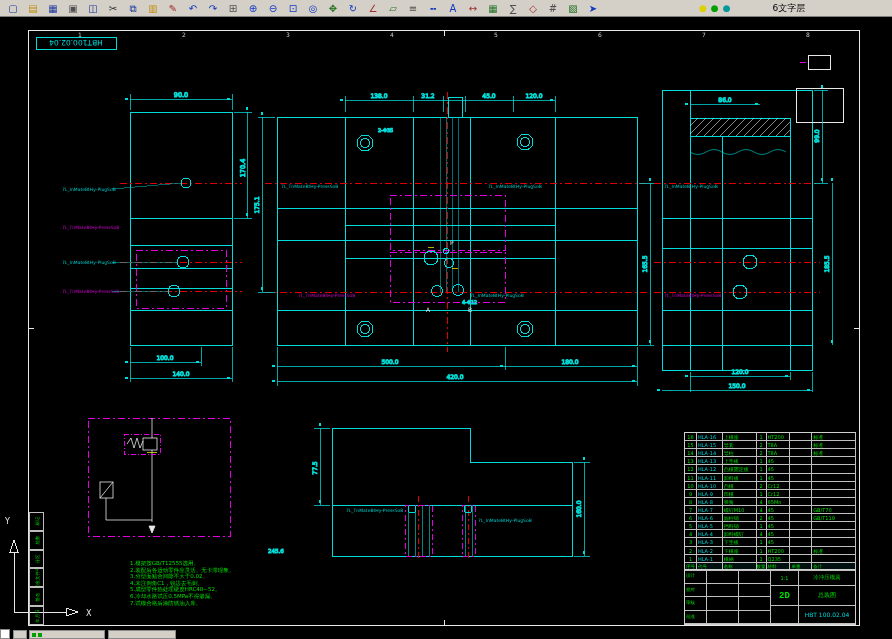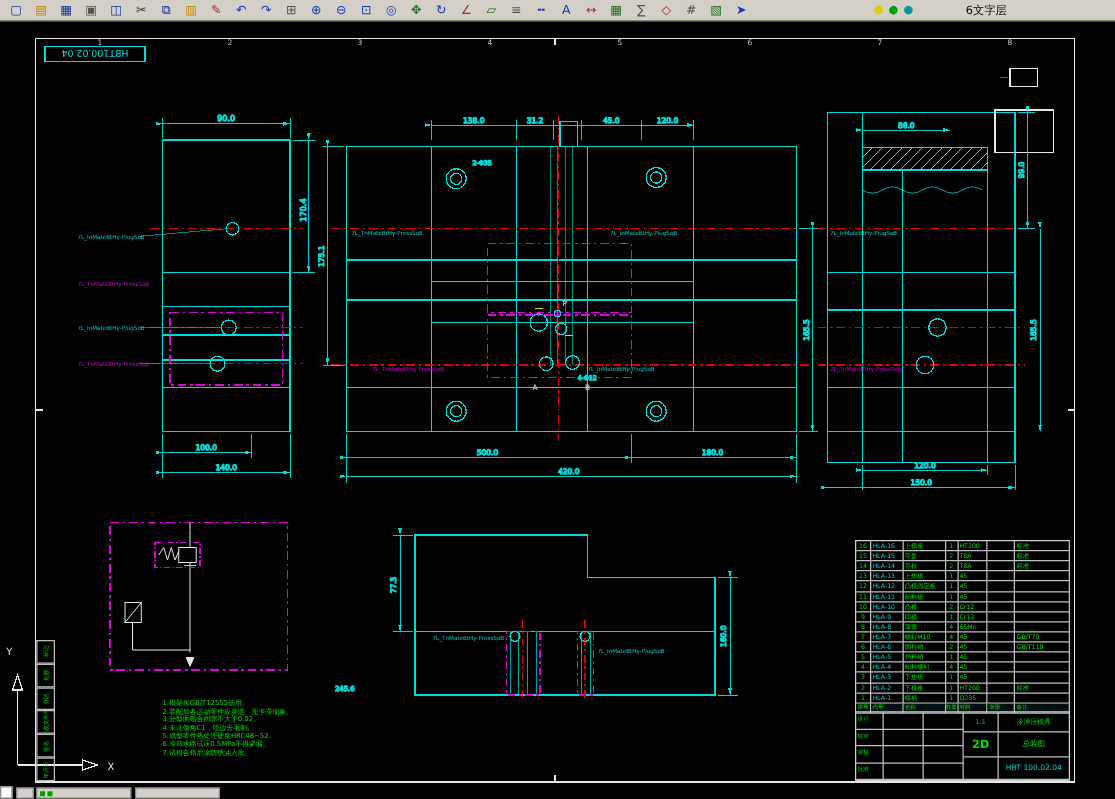--- a/index.html
+++ b/index.html
@@ -55,21 +55,21 @@
   .tbl-row{flex:1;display:flex;}
   .tbl-row div{border-right:0.5px solid #c0c0c0;border-bottom:0.5px solid #c0c0c0;
     color:#00e000;font-size:4.5px;line-height:12px;overflow:hidden;white-space:nowrap;box-sizing:border-box;padding-left:1px;}
   .tbl-row .l0{width:22px;}
   .tbl-row .l1{width:32px;}
   .tbl-row .l2{width:32px;}
   #tb-mid{width:28px;display:flex;flex-direction:column;}
   #tb-mid div{border-right:0.5px solid #c0c0c0;border-bottom:0.5px solid #c0c0c0;box-sizing:border-box;
     display:flex;align-items:center;justify-content:center;}
   #tb-scale{height:16px;color:#00e000;font-size:5px;}
-  #tb-format{height:20px;color:#00e000;font-size:9px;font-weight:bold;}
+  #tb-format{height:20px;color:#00e000;font-size:9px;font-weight:bold;font-family:Liberation Mono, monospace;}
   #tb-blank{flex:1;}
   #tb-right{flex:1;display:flex;flex-direction:column;}
   #tb-right div{border-bottom:0.5px solid #c0c0c0;box-sizing:border-box;display:flex;align-items:center;justify-content:center;overflow:hidden;}
   #tb-name1{height:16px;color:#00e000;font-size:5.5px;}
   #tb-name2{height:20px;color:#00e000;font-size:6px;}
   #tb-dno{flex:1;color:#00d5d5;font-size:6px;}
 
   
   .frag{position:absolute;background:#d4d0c8;border:1px solid #8a8a8a;box-sizing:border-box;z-index:30;}
   #frag-a{left:0;top:629px;width:10px;height:10px;background:#fff;}

